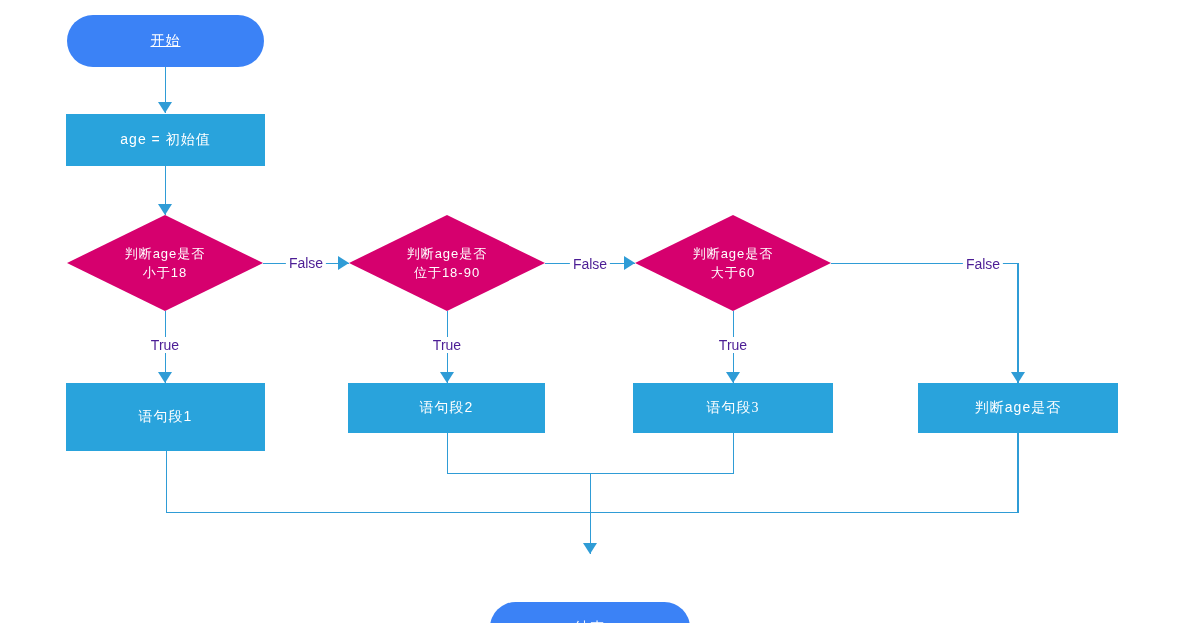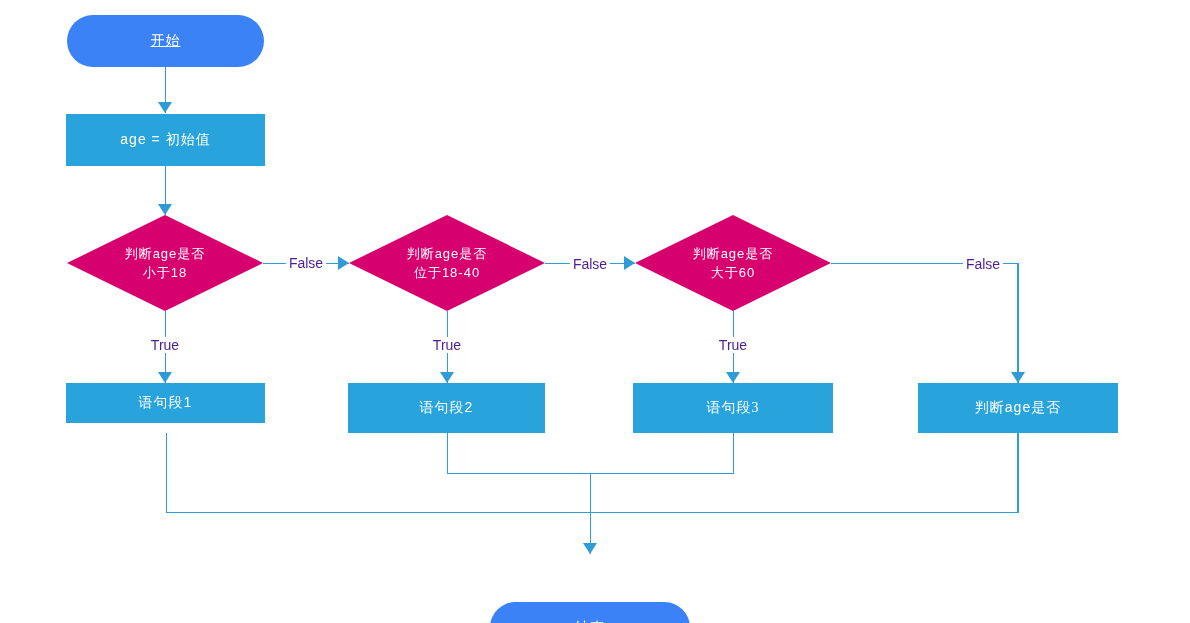--- a/index.html
+++ b/index.html
@@ -119,29 +119,29 @@
     <span>age = 初始值</span>
   </div>
 
   <div class="node diamond" style="left:67px; top:215px; width:196px; height:96px;">
     <span>判断age是否</span>
     <span>小于18</span>
   </div>
 
   <div class="node diamond" style="left:349px; top:215px; width:196px; height:96px;">
     <span>判断age是否</span>
-    <span>位于18-40</span>
+    <span>位于18-90</span>
   </div>
 
   <div class="node diamond" style="left:635px; top:215px; width:196px; height:96px;">
     <span>判断age是否</span>
     <span>大于60</span>
   </div>
 
-  <div class="node rect" style="left:66px; top:383px; width:199px; height:40px;">
+  <div class="node rect" style="left:66px; top:383px; width:199px; height:68px;">
     <span>语句段1</span>
   </div>
 
   <div class="node rect" style="left:348px; top:383px; width:197px; height:50px;">
     <span>语句段2</span>
   </div>
 
   <div class="node rect" style="left:633px; top:383px; width:200px; height:50px;font-family:Liberation Serif, serif;">
     <span>语句段3</span>
   </div>

